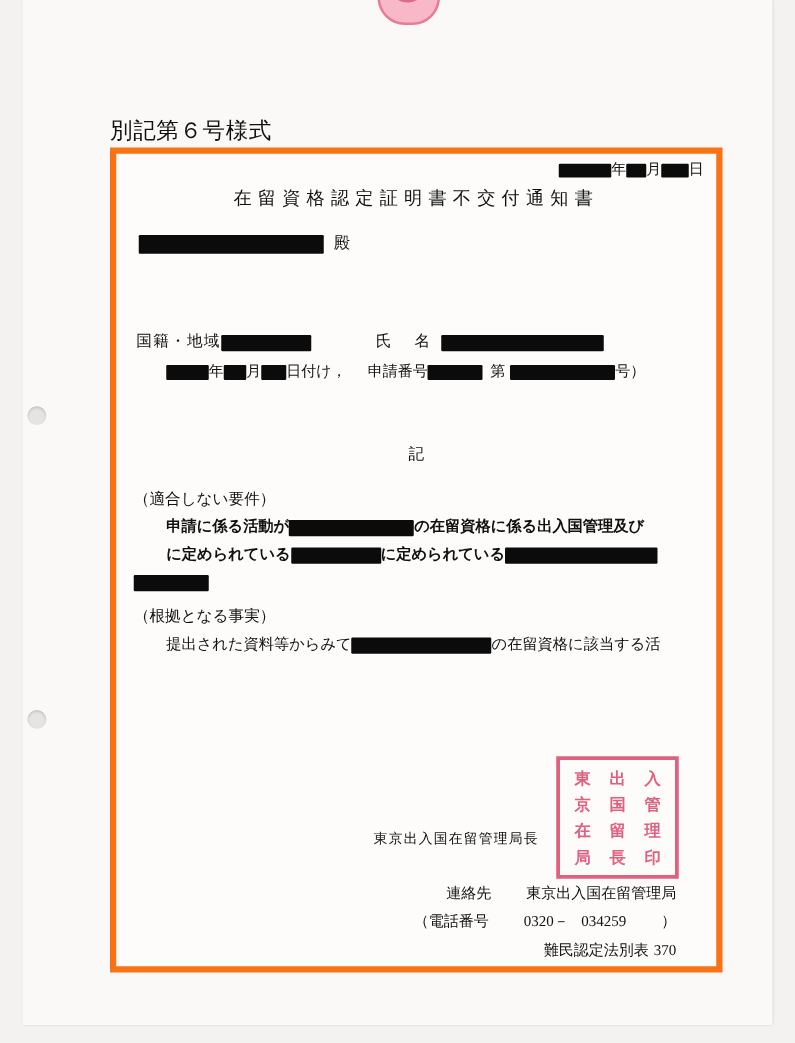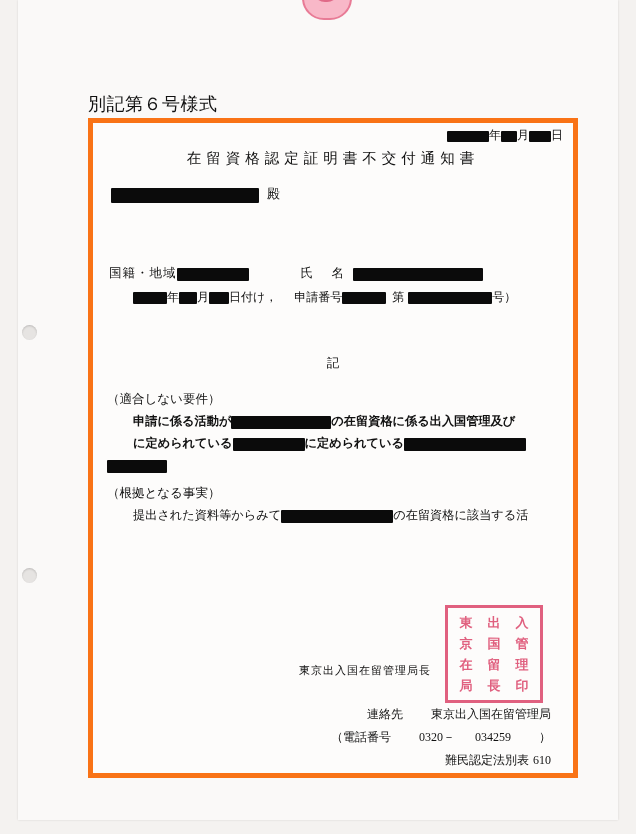--- a/index.html
+++ b/index.html
@@ -304,21 +304,21 @@
       </div>
     </div>
 
     <div id="issuer">東京出入国在留管理局長</div>
 
     <div id="contact">
       <div class="row">
         <span class="c1">連絡先</span><span class="c2">東京</span><span>出入国在留管理局</span>
       </div>
       <div class="row">
-        <span class="c1">（電話番号</span><span class="c2">0320</span><span>－</span><span style="margin-left:20px">034259</span><span style="margin-left:28px">）</span>
+        <span class="c1">（電話番号</span><span class="c2">0320</span><span>－</span><span style="margin-left:10px">034259</span><span style="margin-left:28px">）</span>
       </div>
       <div class="row" id="dept-row">
-        <span>難民認定法別表</span><span style="margin-left:4px">610</span>
+        <span>難民認定法別表</span><span style="margin-left:4px">370</span>
       </div>
     </div>
 
   </div>
 </div>
 
 </body></html>

